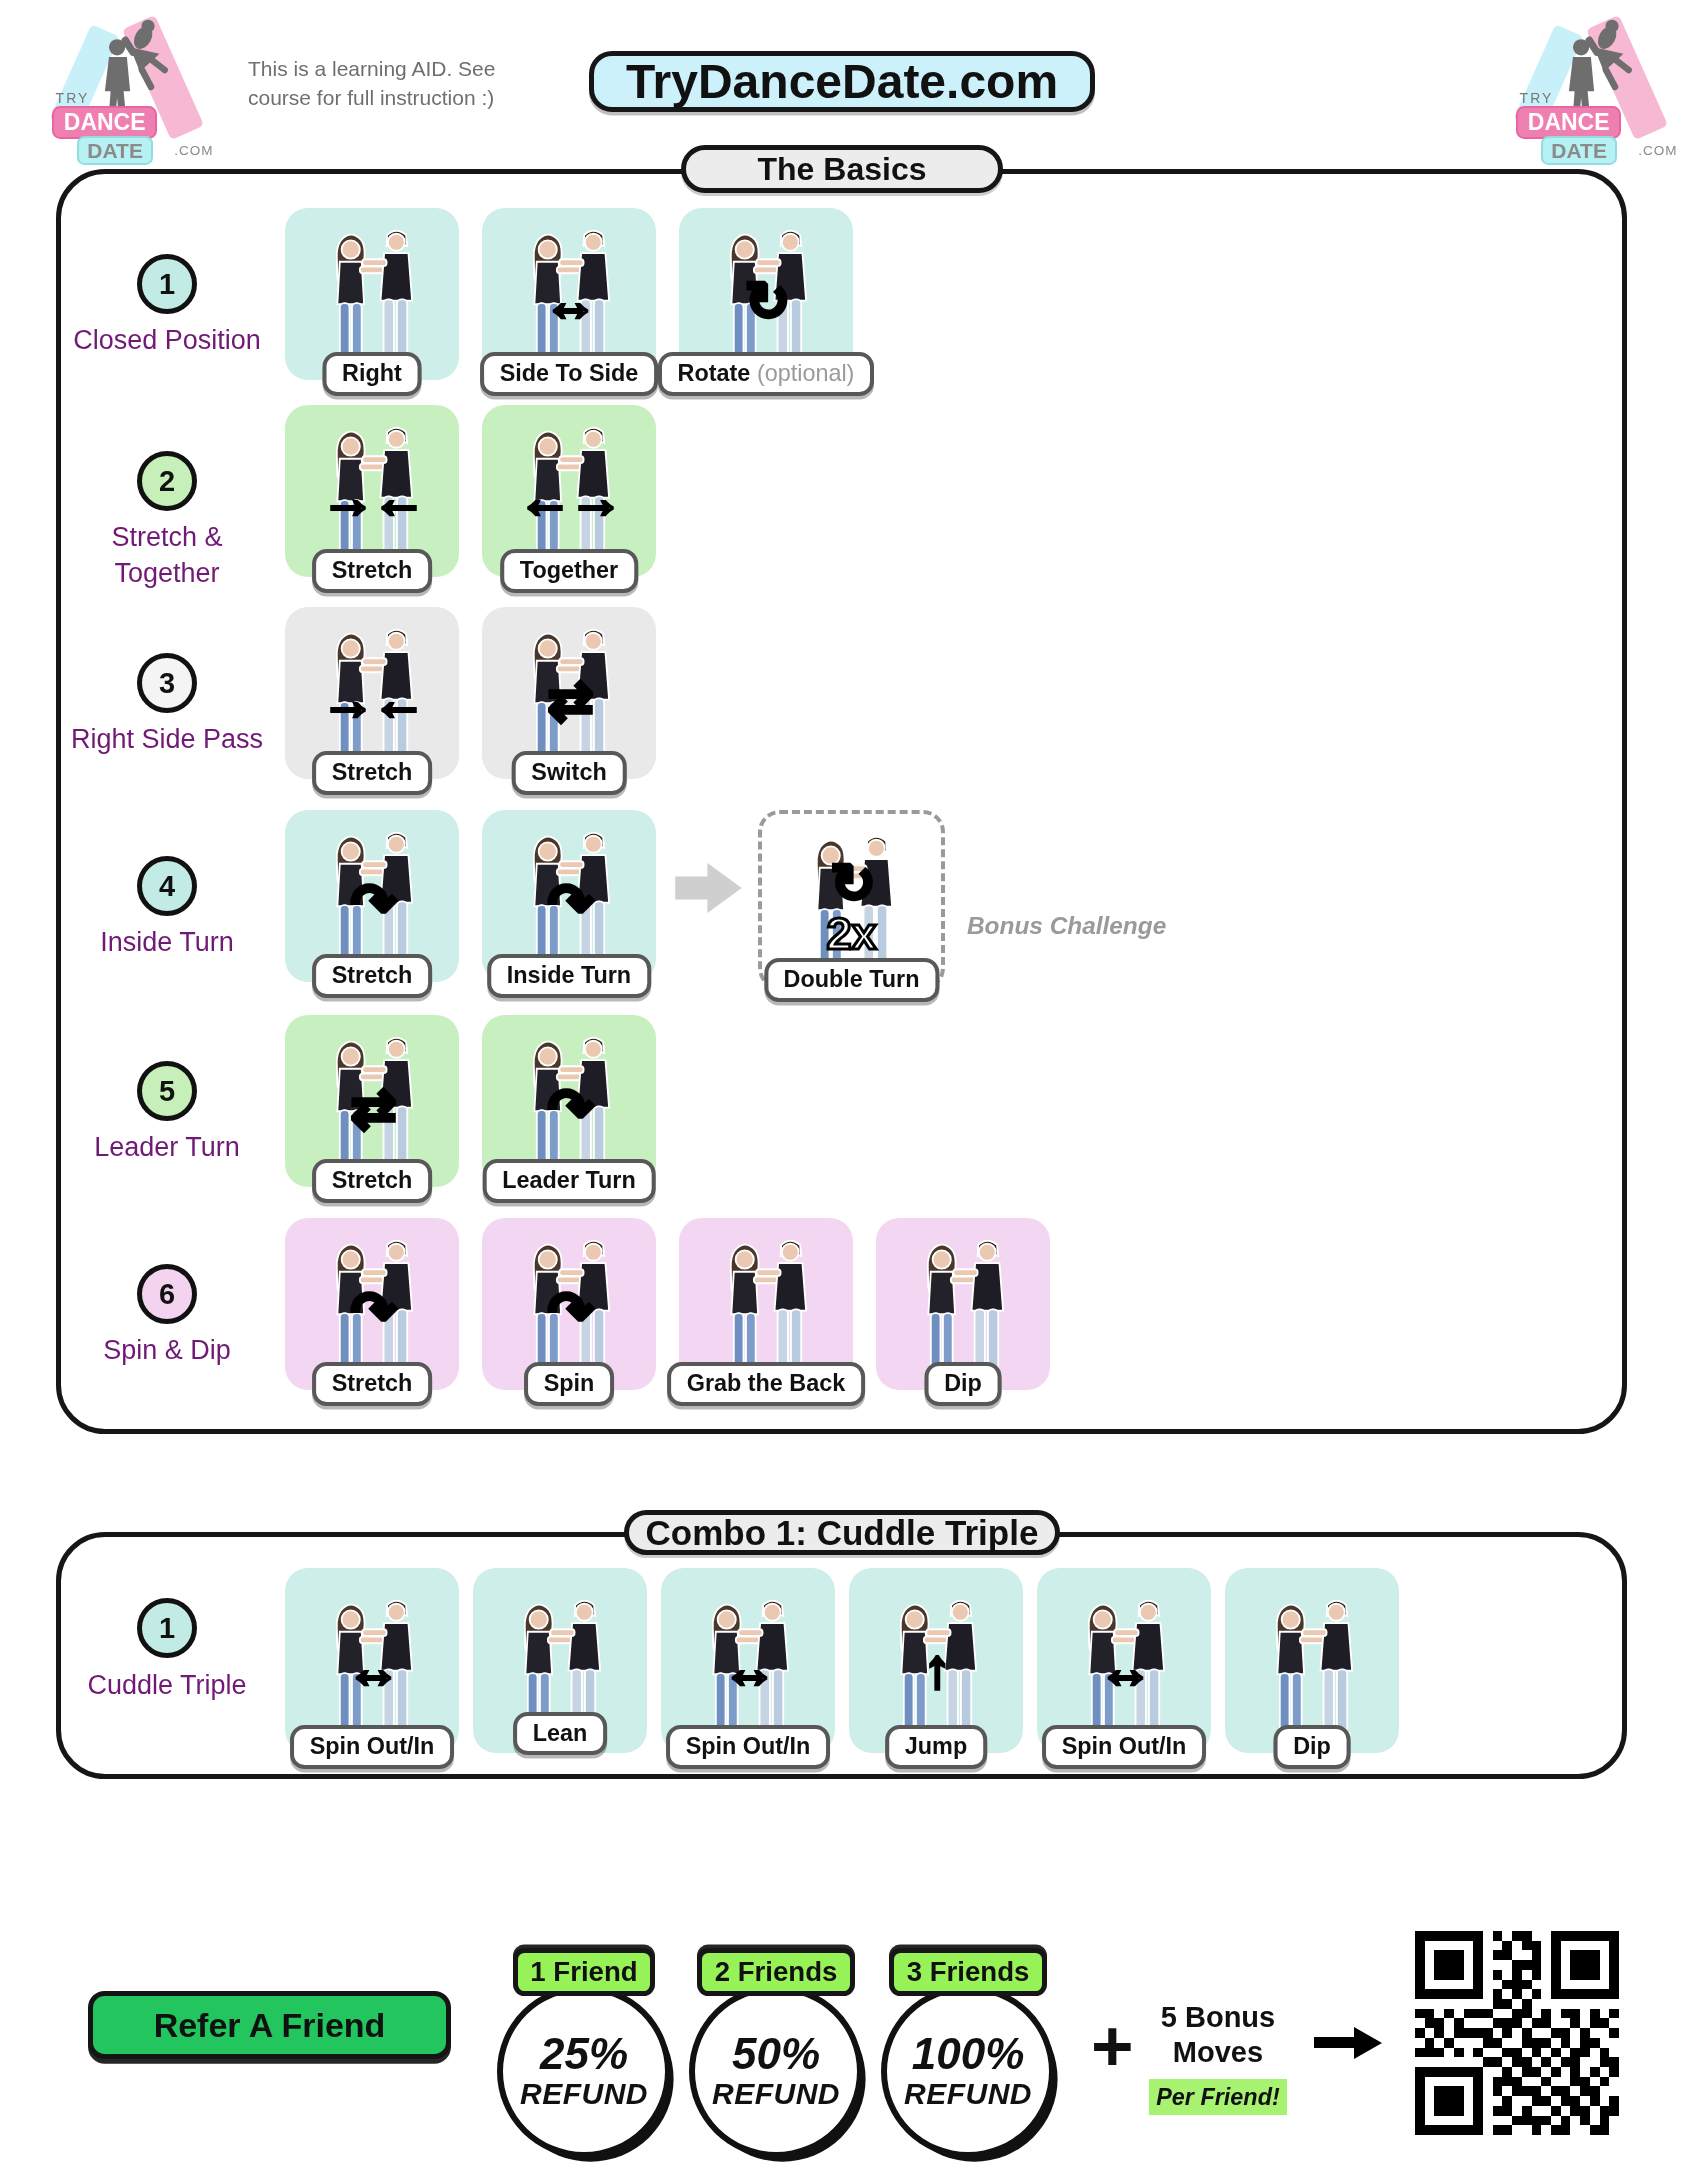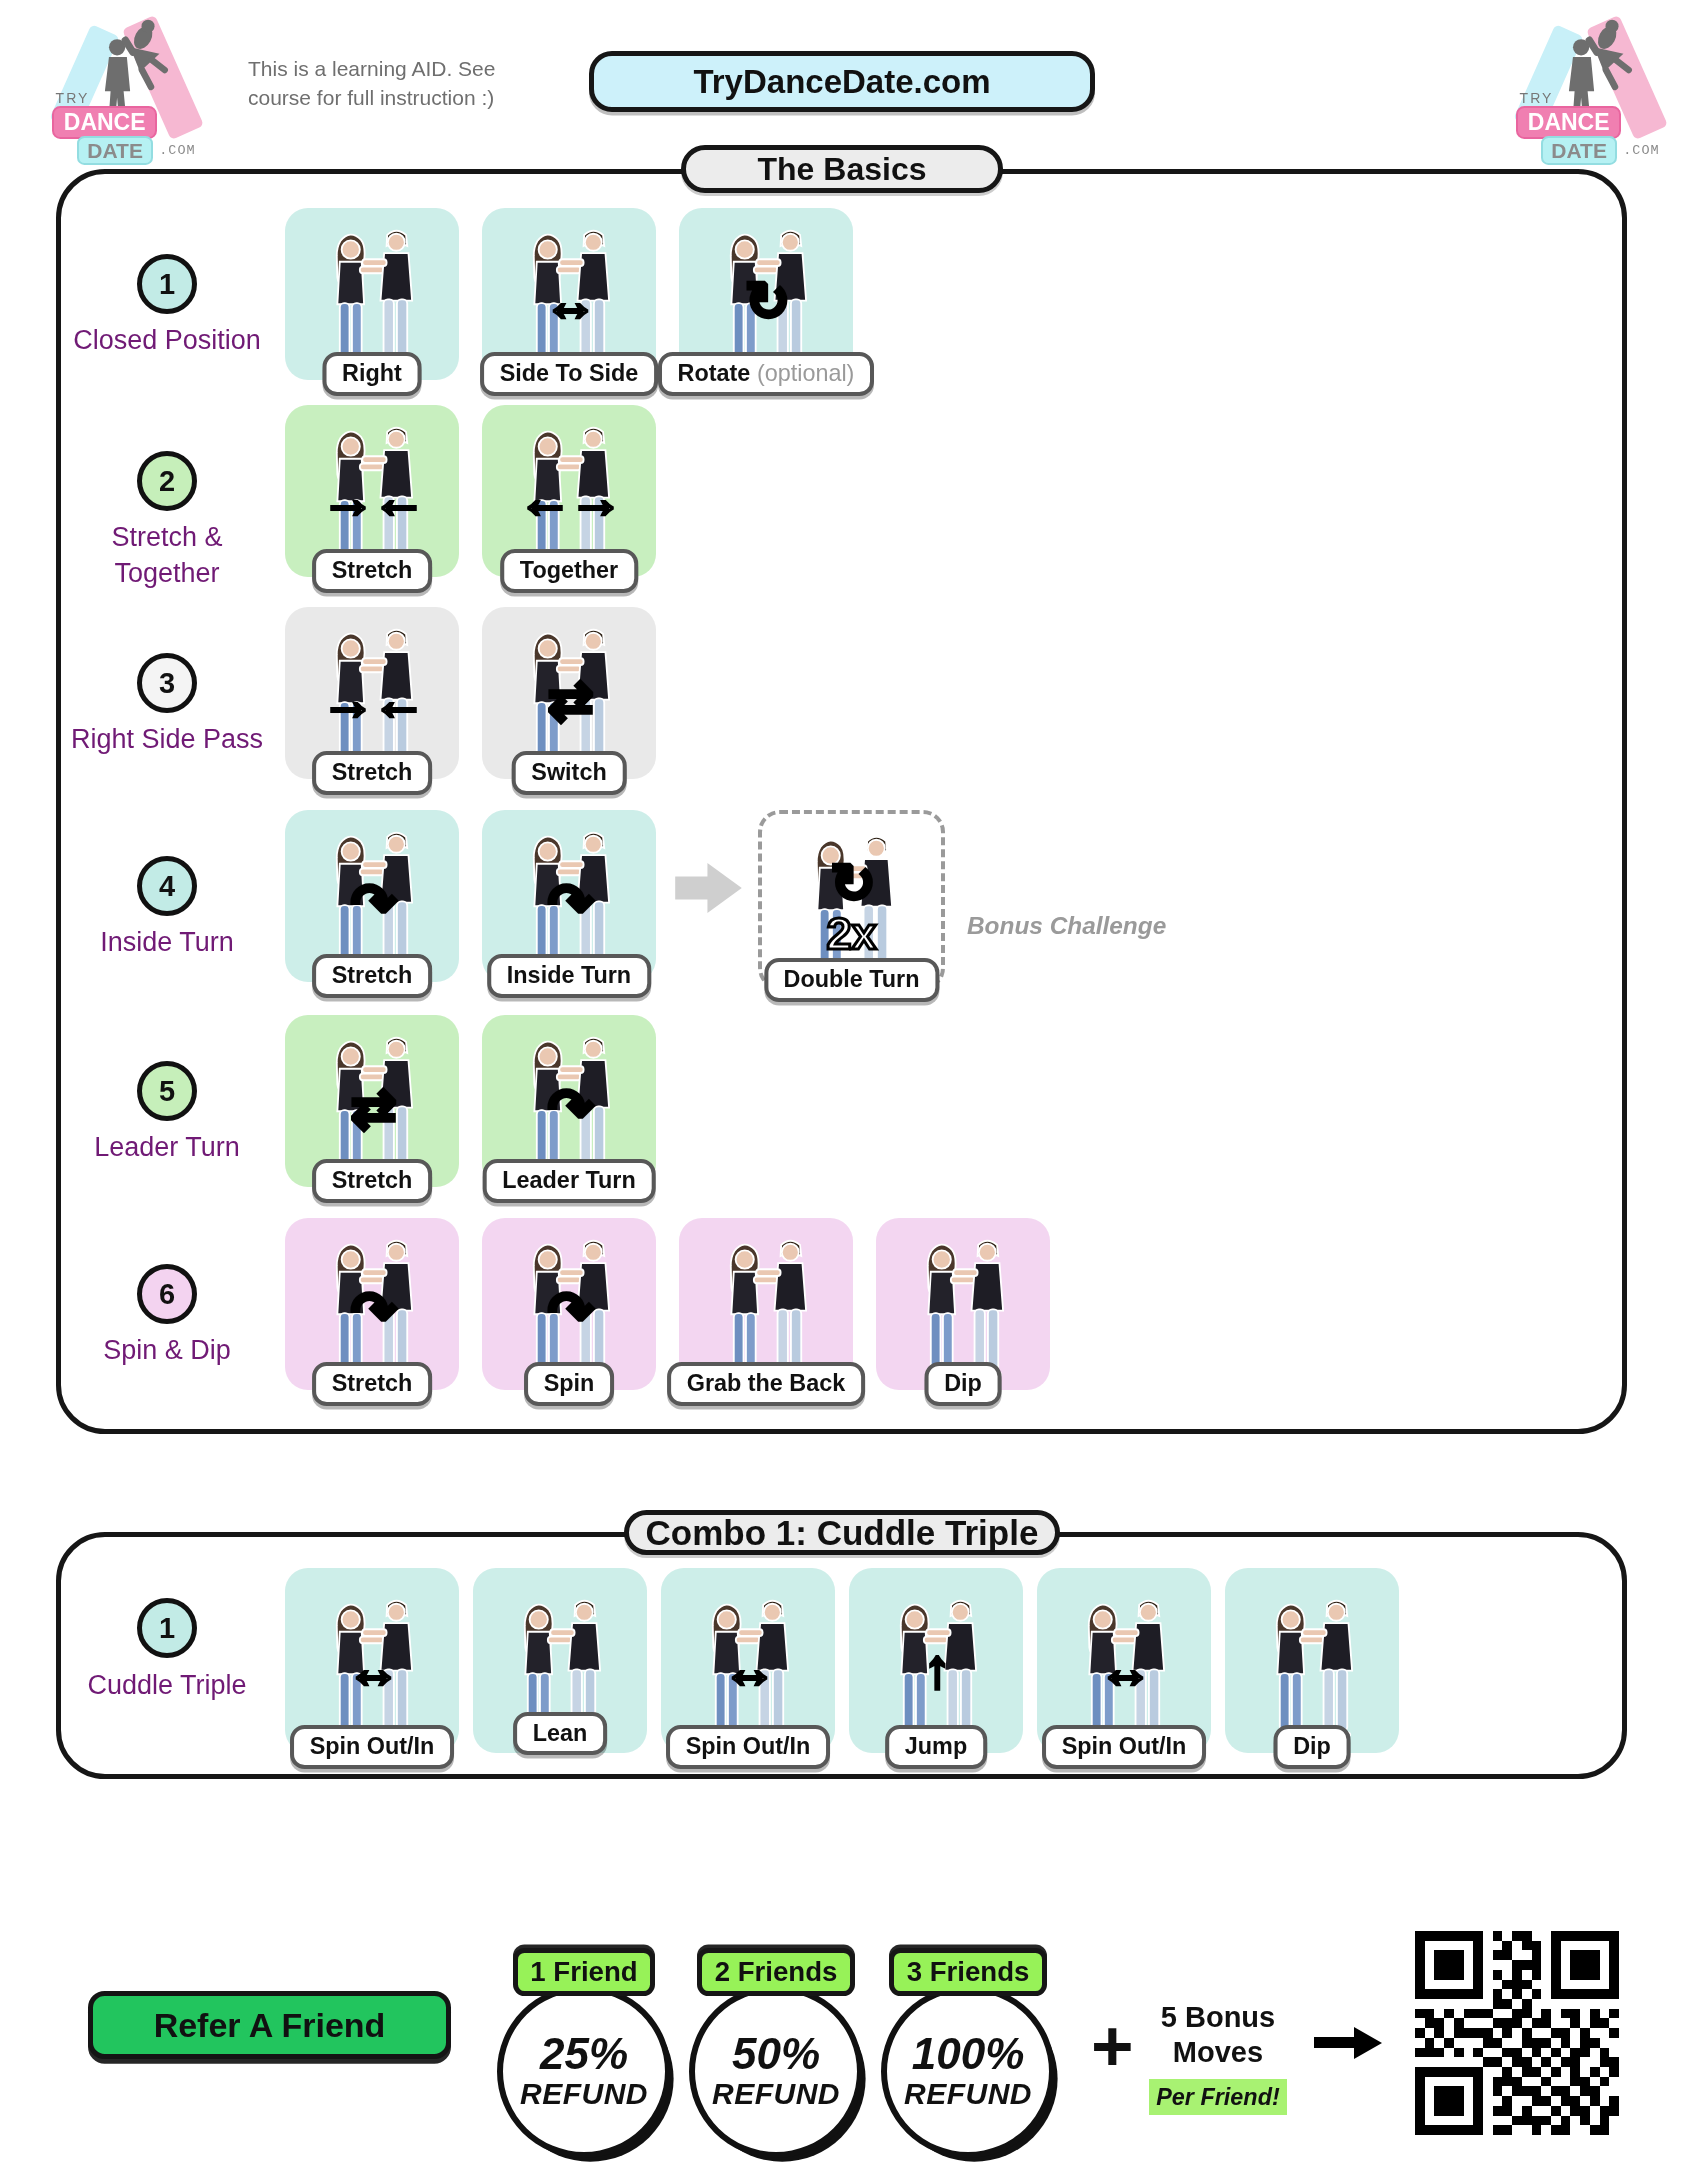--- a/index.html
+++ b/index.html
@@ -13,27 +13,27 @@
   .v-bar { position:absolute; border-radius:5.2px; }
   .v-cyan { left:27px;  top:14.6px;  width:31px;  height:104px; background:#c8f0f8; transform:rotate(24deg); }
   .v-pink { left:103px; top:5.2px;  width:36px;  height:121px; background:#f6b8d2; transform:rotate(-24deg); }
   .logo-couple { position:absolute; left:32px; top:6.2px; width:109px; height:114px; }
   .logo-try { position:absolute; left:13.5px; top:79px; font-size:14px; letter-spacing:2.1px; color:#777; }
   .dance-pill { position:absolute; left:10.4px; top:95px; background:#f07fb1; border:2.1px solid #e9659f;
                 color:#fff; font-weight:bold; font-size:23px; padding:1px 9.4px; border-radius:8.3px; }
   .date-row { position:absolute; left:35px; top:125px; display:flex; align-items:center; }
   .date-pill { background:#b6f1f3; border:2.1px solid #93dde1; color:#8b8b8b; font-weight:bold;
                font-size:21px; padding:0.5px 8.3px; border-radius:7.3px; }
-  .logo-com { color:#8b8b8b; font-size:13.5px; margin-left:6px; letter-spacing:1px;font-family:Liberation Mono, monospace; }
+  .logo-com { color:#8b8b8b; font-size:13.5px; margin-left:21px; letter-spacing:1px; }
 
   .disclaimer { position:absolute; left:248px; top:55px; font-size:21px; line-height:1.38; color:#6f6f6f; }
 
   .title-pill { position:absolute; left:842px; top:51px; transform:translateX(-50%);
                 width:496px; height:51px; background:#cdf1fa; border:5.7px solid #161616; border-radius:23px;
-                font-size:33px; font-weight:bold; text-align:center; line-height:51px;
+                font-size:48px; font-weight:bold; text-align:center; line-height:51px;
                 box-shadow:0 3.6px 0 rgba(0,0,0,.25); }
 
   
   .panel { position:absolute; left:56px; width:1561px; border:5.2px solid #161616; border-radius:49px; background:#fff; }
   #basics-panel { top:169px;  height:1255px; }
   #combo-panel  { top:1532px; height:237px; }
   .section-pill { position:absolute; left:842px; transform:translateX(-50%); background:#ececec;
                   border:5.2px solid #161616; border-radius:24px; font-weight:bold; text-align:center;
                   z-index:6; box-shadow:0 3.1px 0 rgba(0,0,0,.2); }
   #basics-pill { top:145px;  width:312px; height:38px; font-size:32px; line-height:38px; }

